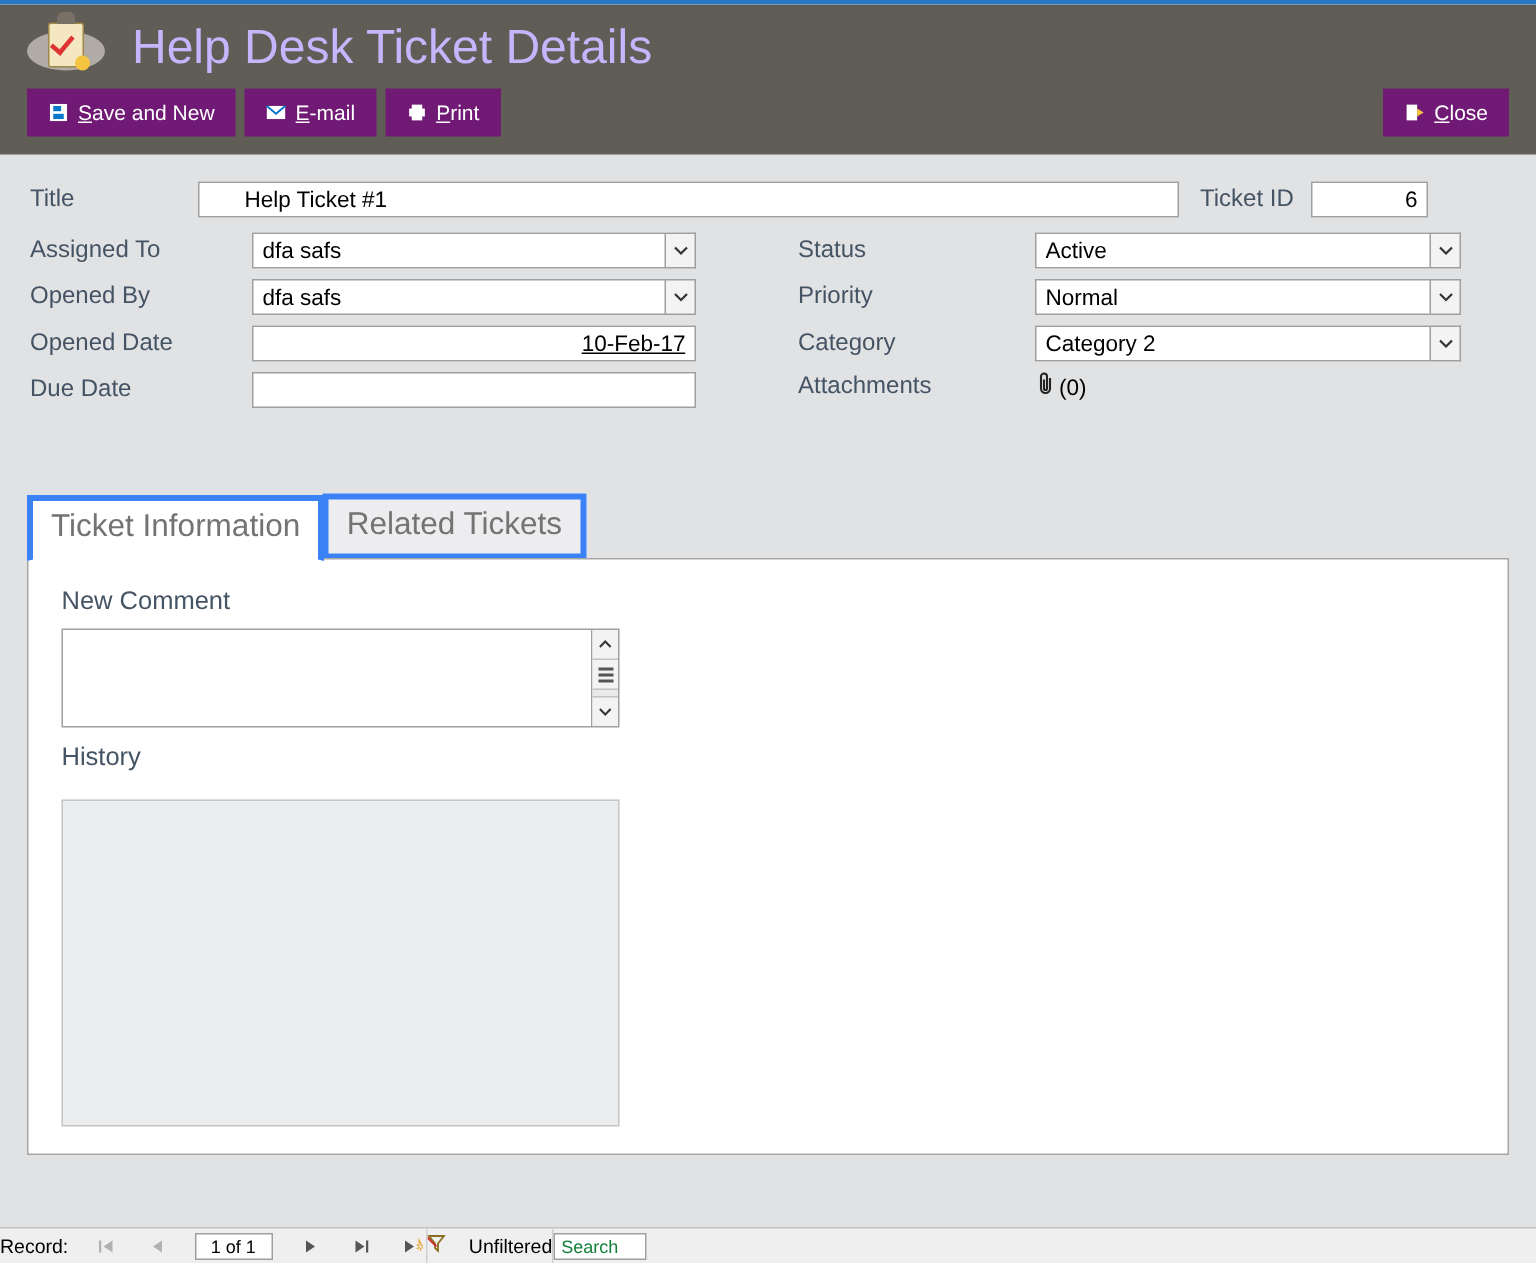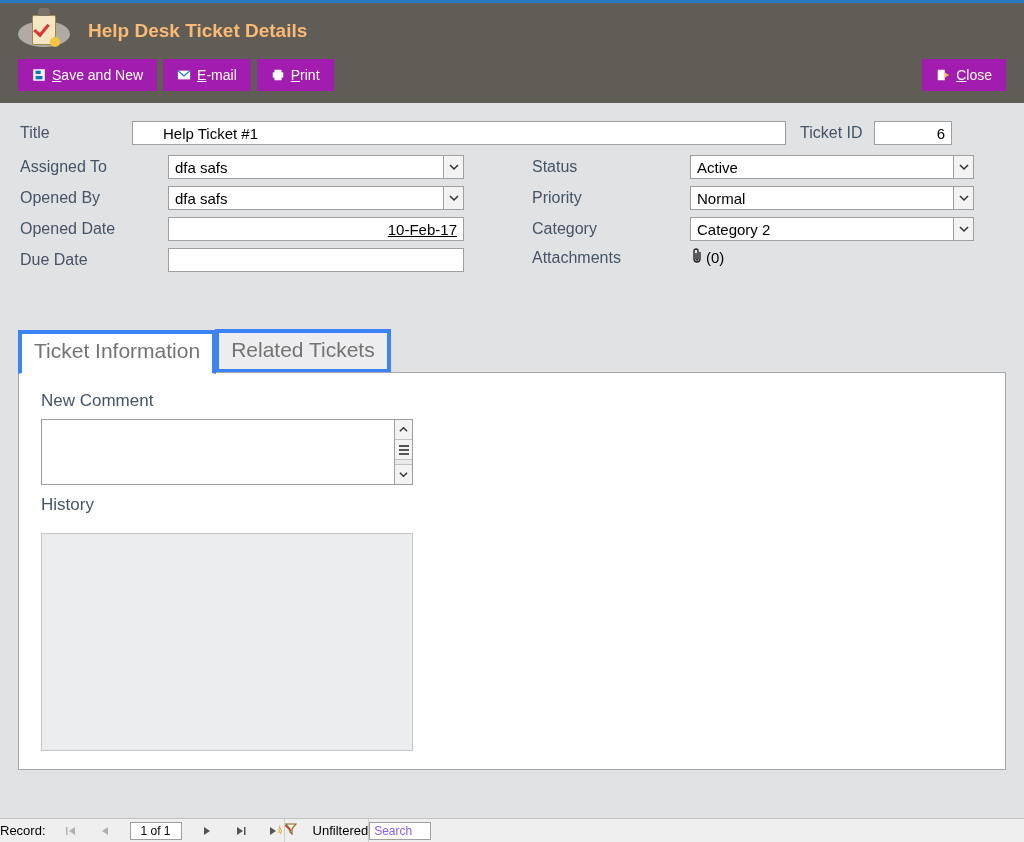--- a/index.html
+++ b/index.html
@@ -14,26 +14,26 @@
     position: relative;
   }
   .title-row { display: flex; align-items: center; height: 56px; }
   .app-icon { width: 52px; height: 40px; position: relative; margin-right: 18px; }
   .app-icon .oval { position: absolute; bottom: 4px; left: 0; width: 52px; height: 26px; background: #b0aca5; border-radius: 50%; }
   .app-icon .board { position: absolute; left: 14px; bottom: 6px; width: 24px; height: 30px; background: #f4e7c2; border: 1px solid #a0874a; border-radius: 2px; }
   .app-icon .clip { position: absolute; left: 20px; top: -3px; width: 12px; height: 8px; background: #7a7065; border-radius: 4px 4px 0 0; }
   .app-icon .check { position: absolute; left: 17px; top: 8px; width: 16px; height: 10px; }
   .app-icon .check::after { content:""; position:absolute; left:2px; top:2px; width:6px; height:12px; border-right:3px solid #d33; border-bottom:3px solid #d33; transform: rotate(40deg); }
   .app-icon .star { position: absolute; right: 10px; bottom: 4px; width: 10px; height: 10px; background: #f5c542; border-radius: 50%; }
-  .header-title { color: #fdba74; font-size: 19px; font-weight: 700; }
+  .header-title { color: #c4b5fd; font-size: 32px; font-weight: 400; }
 
   .toolbar { display:flex; gap: 6px; height: 32px; align-items: stretch; }
   .spacer { flex: 1; }
   .btn {
-    background: #a21caf;
+    background: #701a75;
     color: #fff;
     border: none;
     padding: 0 14px;
     font-size: 14px;
     display: inline-flex;
     align-items: center;
     gap: 6px;
     cursor: pointer;
   }
   .btn .u { text-decoration: underline; }
@@ -118,21 +118,21 @@
   
   .recnav {
     position: absolute; left:0; bottom:0; width:100%;
     height: 24px; background:#efefef; border-top:1px solid #c2c2c2;
     display:flex; align-items:center; font-size:13px; gap:0;
   }
   .recnav .seg { padding: 0 0; border-right:1px solid #d0d0d0; height:100%; display:flex; align-items:center; gap:16px;}
   .navbtn { width:18px; height:18px; display:inline-flex; align-items:center; justify-content:center; cursor:pointer; }
   .navbtn.disabled { opacity: .4; cursor:default; }
   .recbox { width:52px; height:18px; border:1px solid #9f9f9f; background:#fff; text-align:center; font-size:12px; }
-  .searchbox { width:62px; height:18px; border:1px solid #9f9f9f; background:#fff; font-size:12px; padding:0 4px; color:#8b5cf6; }
+  .searchbox { width:62px; height:18px; border:1px solid #9f9f9f; background:#fff; font-size:12px; padding:0 4px; color:#15803d; }
   .funnel { width:12px; height:12px; }
 </style>
 </head>
 <body>
 
 <div class="header">
   <div class="title-row">
     <div class="app-icon">
       <div class="oval"></div>
       <div class="board"></div>

